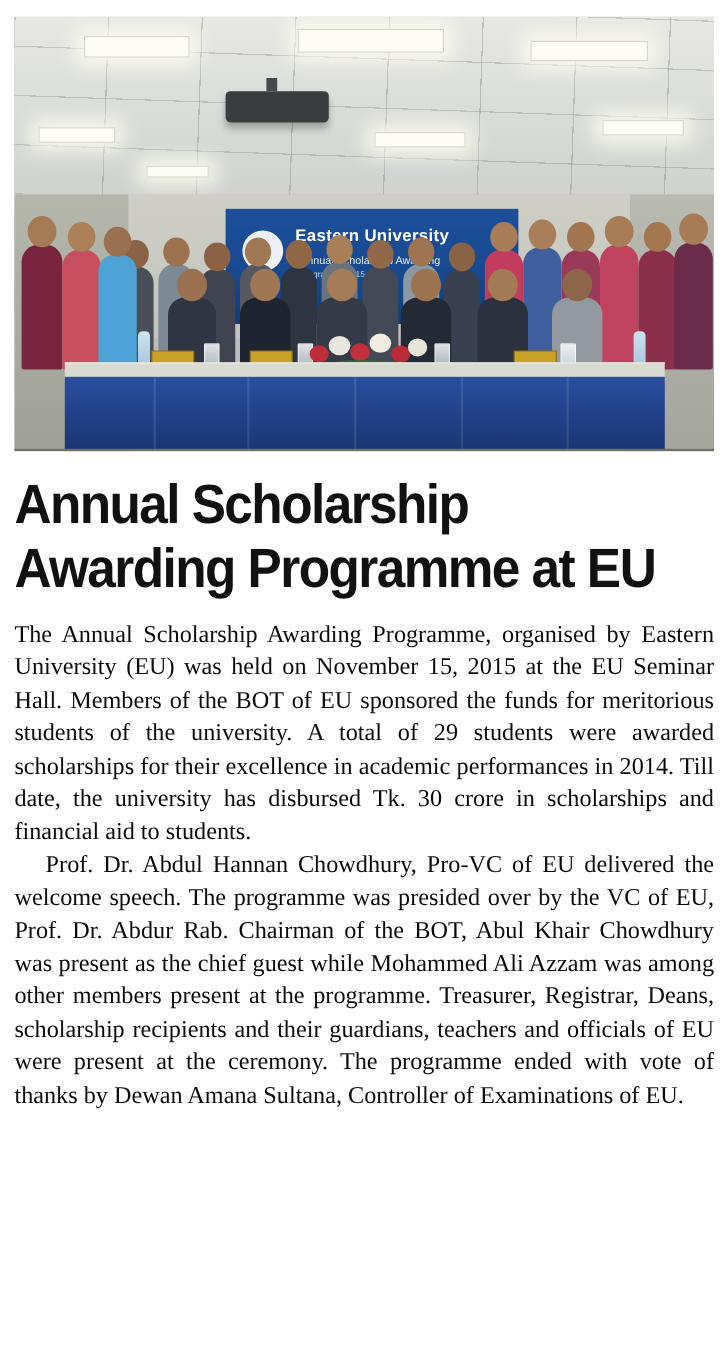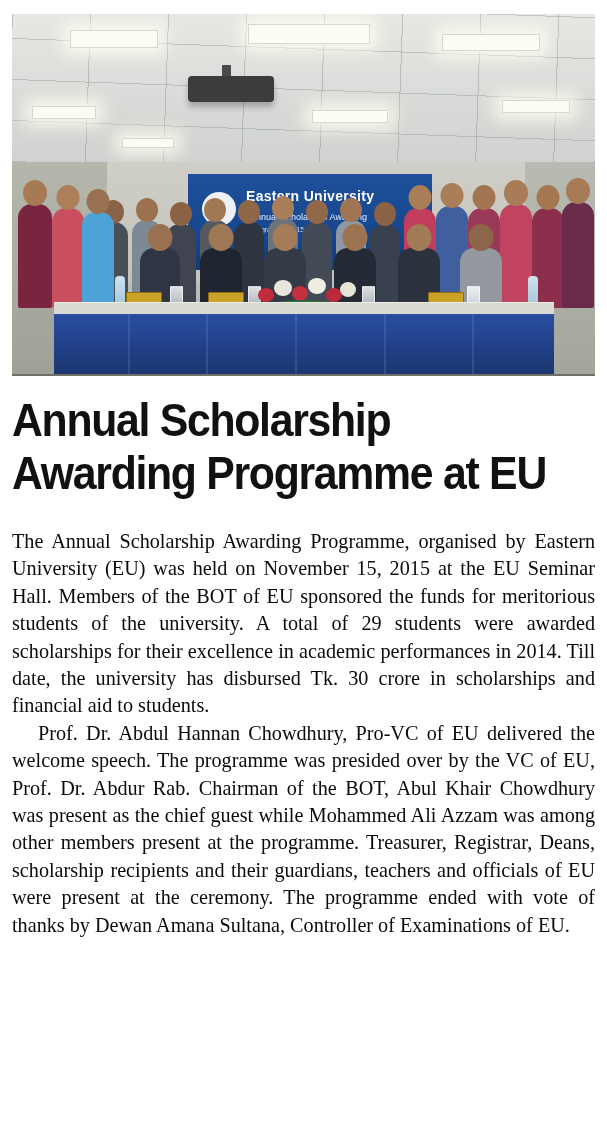--- a/index.html
+++ b/index.html
@@ -170,21 +170,21 @@
     transform-origin: left top;
     width: 627px;
   }
   .headline .bold-eu {
     font-weight: bold;
     letter-spacing: -1px;
   }
 
   
   .body-copy {
-    margin-top: 28px;
+    margin-top: 16px;
     font-family: "Liberation Serif", serif;
     font-size: 20.2px;
     line-height: 27.4px;
     text-align: justify;
     color: #0b0b0b;
     width: 583px;
     hyphens: manual;
   }
   .body-copy p { margin: 0; }
   .body-copy p + p { text-indent: 26px; }

